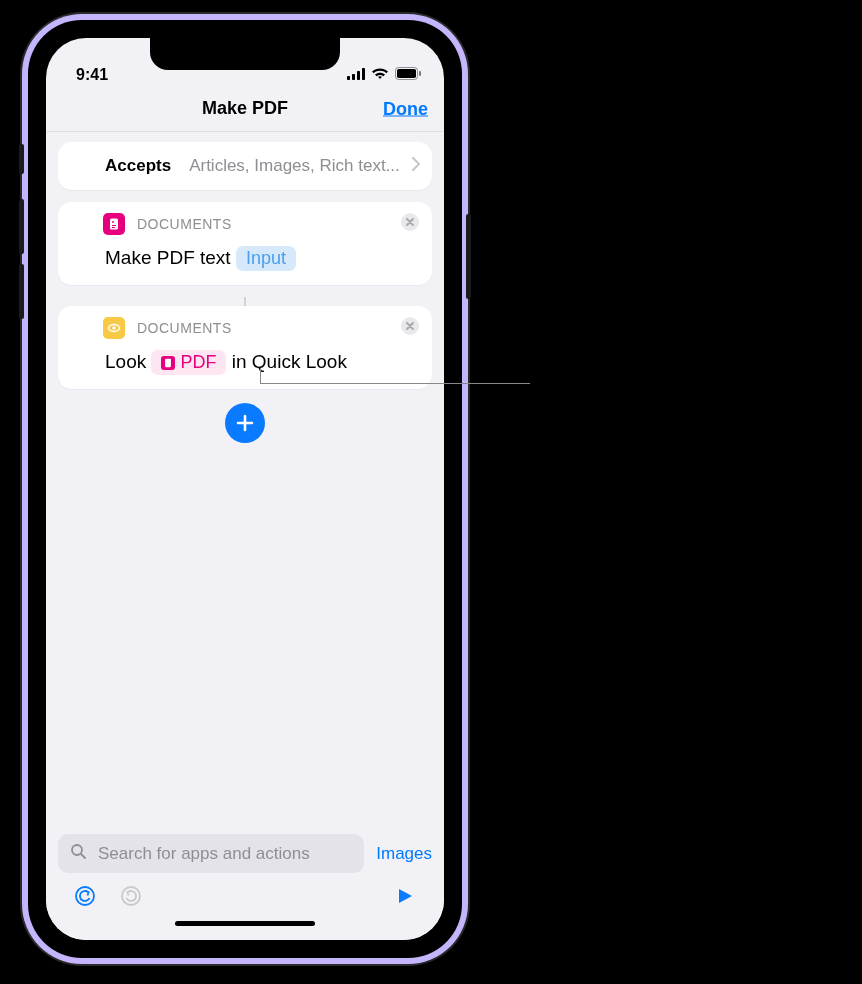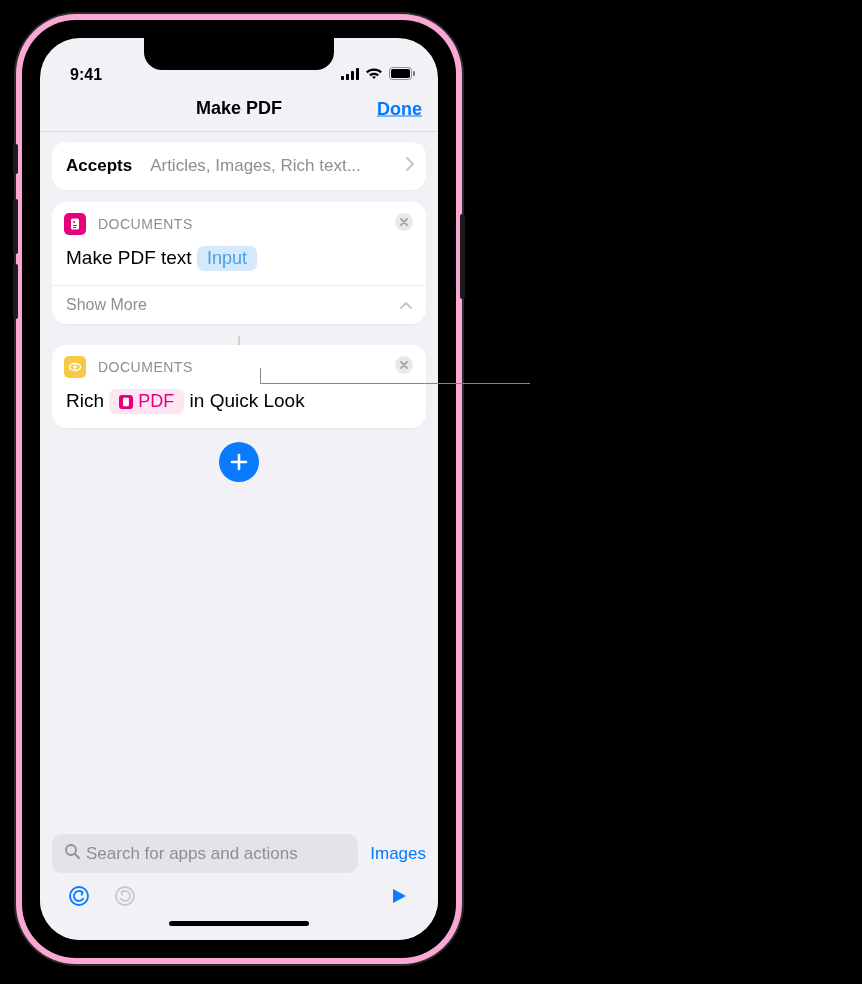--- a/index.html
+++ b/index.html
@@ -7,25 +7,25 @@
     background: #000;
     width: 862px;
     height: 984px;
     font-family: -apple-system, "Helvetica Neue", Helvetica, Arial, sans-serif;
     position: relative;
     overflow: hidden;
   }
   
   .phone {
     position: absolute;
-    left: 16px;
+    left: 22px;
     top: 14px;
     width: 446px;
     height: 950px;
-    background: #f9a8d4;
+    background: #c4b5fd;
     border-radius: 60px;
     box-shadow: 0 0 0 2px #2a2a2a;
   }
   .phone-inner {
     position: absolute;
     left: 6px; right: 6px; top: 6px; bottom: 6px;
     background: #000;
     border-radius: 54px;
     overflow: hidden;
   }
@@ -79,20 +79,21 @@
     position: absolute; right: 16px; top: 50%; transform: translateY(-50%);
     color: #007aff; font-size: 18px; font-weight: 600; text-decoration: underline;
   }
   
   .content { flex: 1; padding: 10px 12px 0; overflow: hidden; }
   .card {
     background: #fff;
     border-radius: 14px;
     box-shadow: 0 1px 1px rgba(0,0,0,0.04);
     margin-bottom: 12px;
+    padding-left: 33px;
   }
   
   .accepts-row {
     display: flex; align-items: center;
     padding: 14px 12px 14px 14px;
     font-size: 17px;
   }
   .accepts-label { font-weight: 600; margin-right: 18px; }
   .accepts-value { color: #8e8e93; flex: 1; white-space: nowrap; overflow: hidden; text-overflow: ellipsis; }
   .chev { color: #c6c6c8; margin-left: 6px; }
@@ -147,21 +148,21 @@
   }
   
   .bottom {
     margin-top: auto;
     padding: 8px 12px 6px;
     background: #f2f1f6;
   }
   .searchrow { display: flex; align-items: center; gap: 12px; }
   .searchbox {
     flex: 1; background: #e4e3e9; border-radius: 10px;
-    padding: 9px 12px; display: flex; align-items: center; gap: 6px;
+    padding: 9px 12px; display: flex; align-items: center; gap: 12px;
     color: #8e8e93; font-size: 17px;
   }
   .cancel { color: #007aff; font-size: 17px; }
   .toolbar {
     display: flex; justify-content: space-between; align-items: center;
     padding: 12px 16px 10px;
   }
   .tb-left { display: flex; gap: 24px; }
   .tb-btn { color: #0a7bff; width: 22px; height: 22px; display: flex; align-items: center; justify-content: center; }
   .tb-btn.disabled { color: #c9c9cd; }
@@ -253,28 +254,20 @@
                   <path d="M7 7 L13 13 M13 7 L7 13" stroke="#a8a8ad" stroke-width="2" stroke-linecap="round"></path>
                 </svg>
             </span>
           </div>
           <div class="ac-body">
             <span>Make PDF text</span>
             <span class="token token-input">
                 <span>Input</span>
               </span>
           </div>
-          <div class="showmore">
-            <span>Show More</span>
-            <span>
-              <svg width="12" height="8" viewBox="0 0 12 8">
-                  <path d="M1 6 L6 1 L11 6" stroke="#c6c6c8" stroke-width="1.8" fill="none" stroke-linecap="round" stroke-linejoin="round"></path>
-                </svg>
-            </span>
-          </div>
         </div>
 
         <div class="connector2"></div>
 
         <div class="card" style="margin-top:0;">
           <div class="ac-header">
             <div class="ac-icon yellow">
               <svg viewBox="0 0 14 14">
                   <ellipse cx="7" cy="7" rx="5.5" ry="3.5" fill="none" stroke="#fff" stroke-width="1.5"></ellipse>
                   <circle cx="7" cy="7" r="1.8" fill="#fff"></circle>
@@ -282,21 +275,21 @@
             </div>
             <span class="ac-cat">DOCUMENTS</span>
             <span class="ac-close">
               <svg width="20" height="20" viewBox="0 0 20 20">
                   <circle cx="10" cy="10" r="9" fill="#e9e9ec"></circle>
                   <path d="M7 7 L13 13 M13 7 L7 13" stroke="#a8a8ad" stroke-width="2" stroke-linecap="round"></path>
                 </svg>
             </span>
           </div>
           <div class="ac-body">
-            <span>Rich</span>
+            <span>Look</span>
             <span class="token token-pdf">
               <span class="tok-icon">
                 <svg viewBox="0 0 12 12" width="10" height="10">
                     <rect x="2.5" y="1" width="7" height="10" rx="1" fill="#fff"></rect>
                   </svg>
               </span>
               <span>PDF</span>
             </span>
             <span>in Quick Look</span>
           </div>

